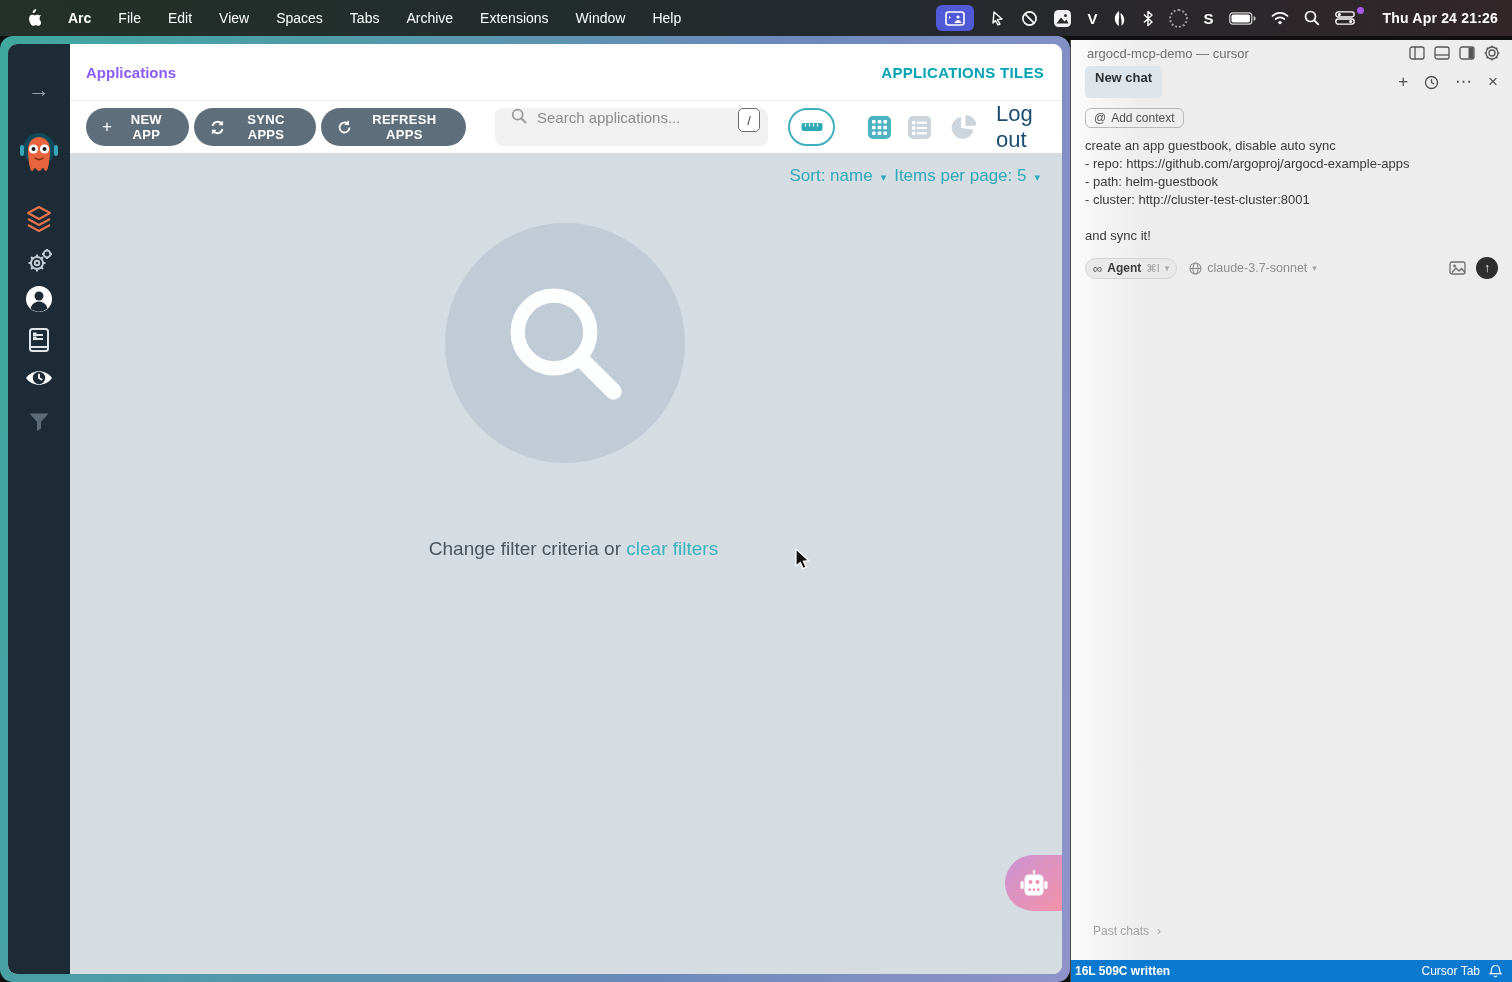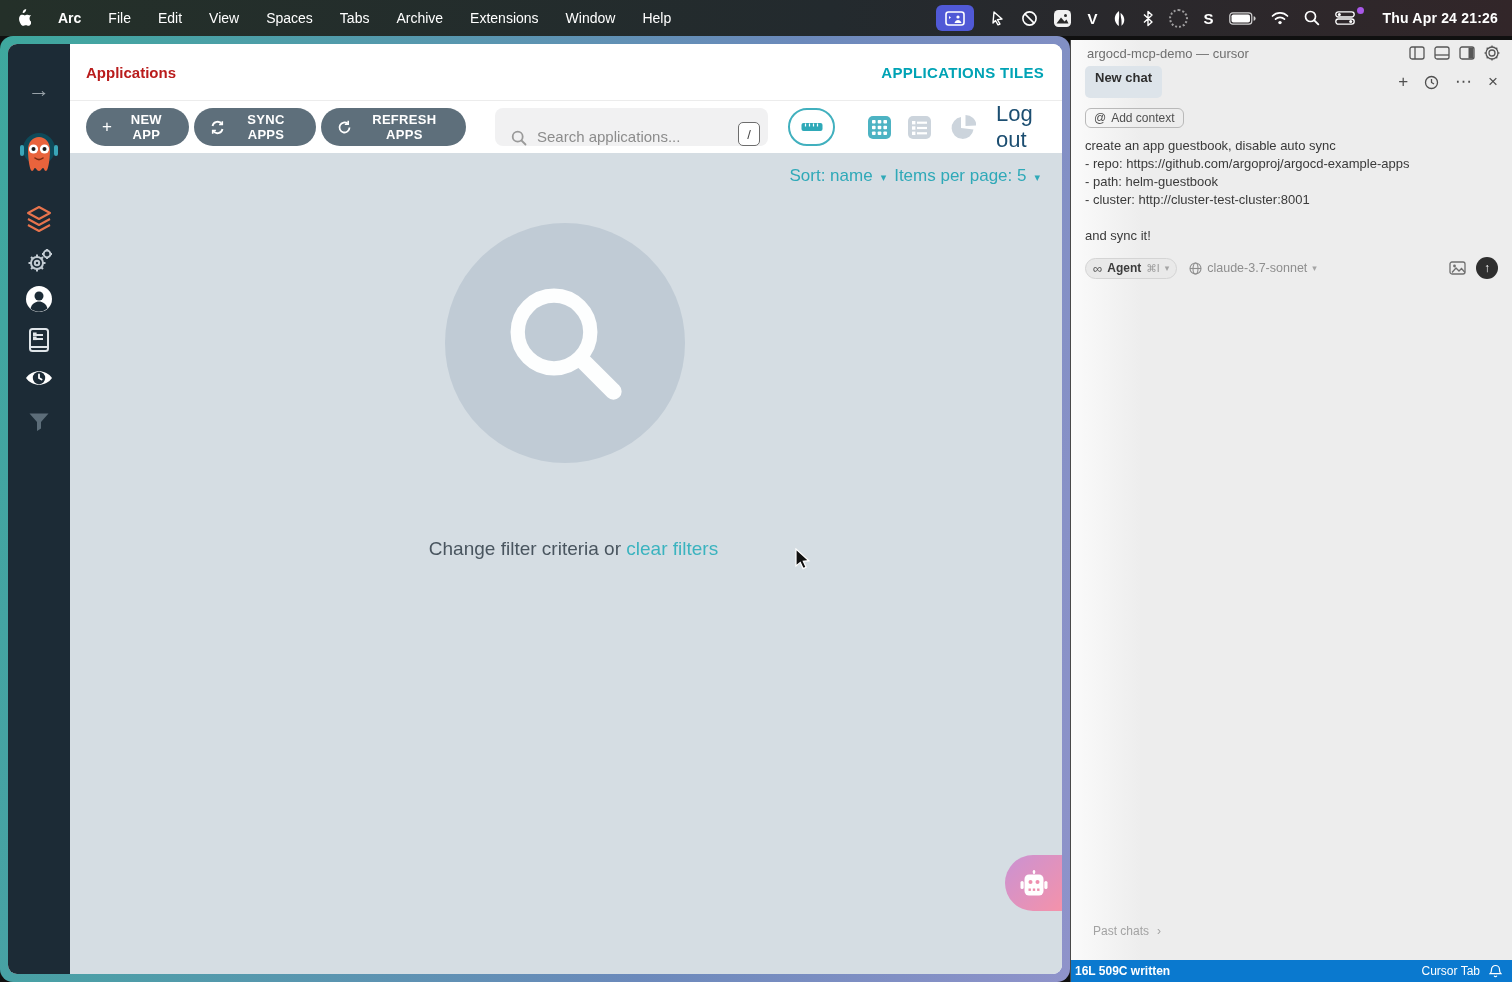--- a/index.html
+++ b/index.html
@@ -4,21 +4,21 @@
 <style>
   html,body{margin:0;padding:0;}
   body{width:1512px;height:982px;position:relative;background:#101010;
        font-family:"Liberation Sans", sans-serif;overflow:hidden;}
   svg{display:block;}
 
   
   .menubar{position:absolute;top:0;left:0;width:1512px;height:36px;
     background:linear-gradient(90deg,#243029,#232a2e 55%,#322629);
     display:flex;align-items:center;color:#fff;z-index:5;}
-  .mb-left{display:flex;align-items:center;gap:27px;padding-left:16px;font-size:14px;}
+  .mb-left{display:flex;align-items:center;gap:27px;padding-left:26px;font-size:14px;}
   .mb-app{font-weight:700;}
   .mb-item{font-weight:400;}
   .mb-right{margin-left:auto;display:flex;align-items:center;gap:15px;padding-right:14px;}
   .ss-btn{width:38px;height:26px;border-radius:6px;background:#5059d6;display:flex;align-items:center;justify-content:center;}
   .mb-glyph{font-size:15px;font-weight:700;}
   .dotted-circle{width:15px;height:15px;border:2px dotted rgba(255,255,255,.55);border-radius:50%;}
   .cc-wrap{display:flex;align-items:flex-start;}
   .cc-dot{width:7px;height:7px;border-radius:50%;background:#a958e8;margin:-4px 0 0 2px;}
   .clock{font-size:14px;font-weight:600;letter-spacing:.2px;margin-left:4px;}
 
@@ -32,29 +32,29 @@
   .sb-layers{margin-top:30px;}
   .sb-gear{margin-top:12px;}
   .sb-user{margin-top:8px;}
   .sb-docs{margin-top:12px;}
   .sb-eye{margin-top:12px;}
   .sb-filter{margin-top:22px;}
 
   .argo-main{flex:1;display:flex;flex-direction:column;min-width:0;}
   .argo-header{height:56px;background:#fff;display:flex;align-items:center;
     padding:0 18px 0 16px;border-bottom:1px solid #ececec;flex-shrink:0;}
-  .argo-title{font-size:15px;font-weight:700;color:#b91c1c;}
+  .argo-title{font-size:15px;font-weight:700;color:#8b5cf6;}
   .tiles-label{margin-left:auto;font-size:15px;font-weight:700;color:#00a3b5;letter-spacing:.3px;}
 
   .argo-toolbar{height:52px;background:#fff;display:flex;align-items:center;padding-left:16px;flex-shrink:0;}
   .btn{height:38px;border-radius:20px;background:#5e6f7b;color:#fff;font-size:13px;font-weight:700;
     letter-spacing:.3px;display:flex;align-items:center;gap:7px;padding:0 16px;margin-right:5px;cursor:pointer;border:0;}
   .btn .plus{font-size:17px;font-weight:400;}
   .search-box{margin-left:24px;width:285px;height:38px;background:#f1f1f2;border-radius:8px;
-    display:flex;align-items:flex-end;padding:0 8px 0 16px;box-sizing:border-box;}
+    display:flex;align-items:flex-start;padding:0 8px 0 16px;box-sizing:border-box;}
   .search-box input{border:0;background:transparent;outline:none;flex:1;font-size:15px;margin-left:8px;
     color:#333;min-width:0;font-family:inherit;}
   .search-box input::placeholder{color:#8c8c8c;}
   .slash-badge{width:22px;height:24px;border:1.5px solid #6d6d6d;border-radius:5px;background:#fff;
     display:flex;align-items:center;justify-content:center;font-size:13px;color:#444;box-sizing:border-box;}
   .oval-toggle{margin-left:20px;width:52px;height:38px;border:2px solid #41b0be;border-radius:19px;background:#fff;
     display:flex;align-items:center;justify-content:center;box-sizing:border-box;}
   .view-grid{margin-left:32px;}
   .view-list{margin-left:15px;}
   .view-pie{margin-left:17px;}

